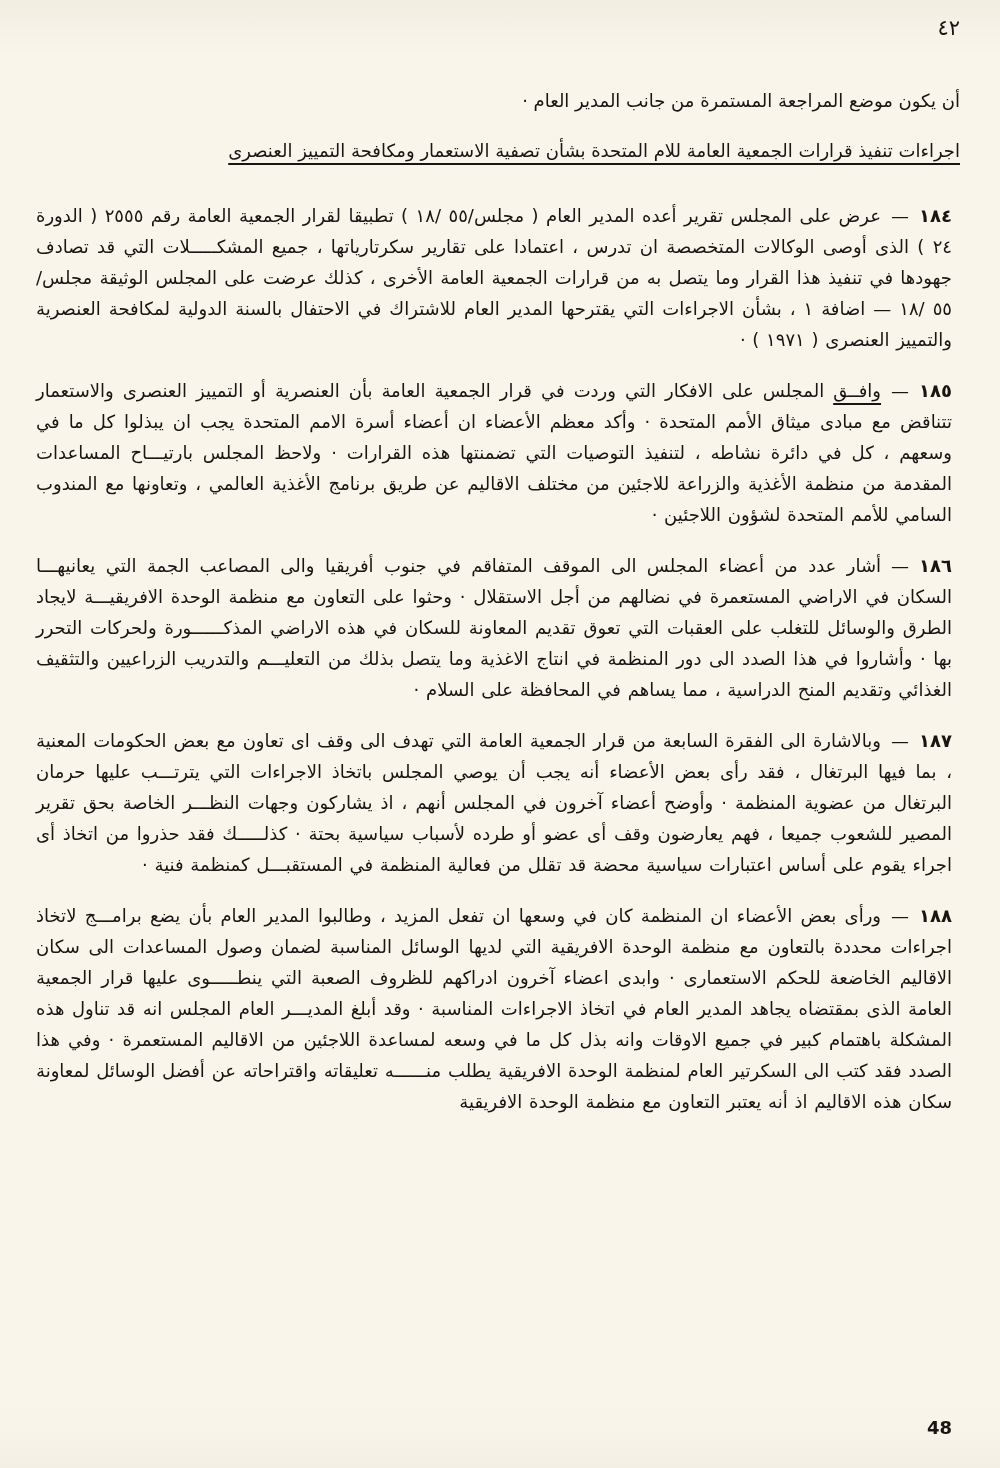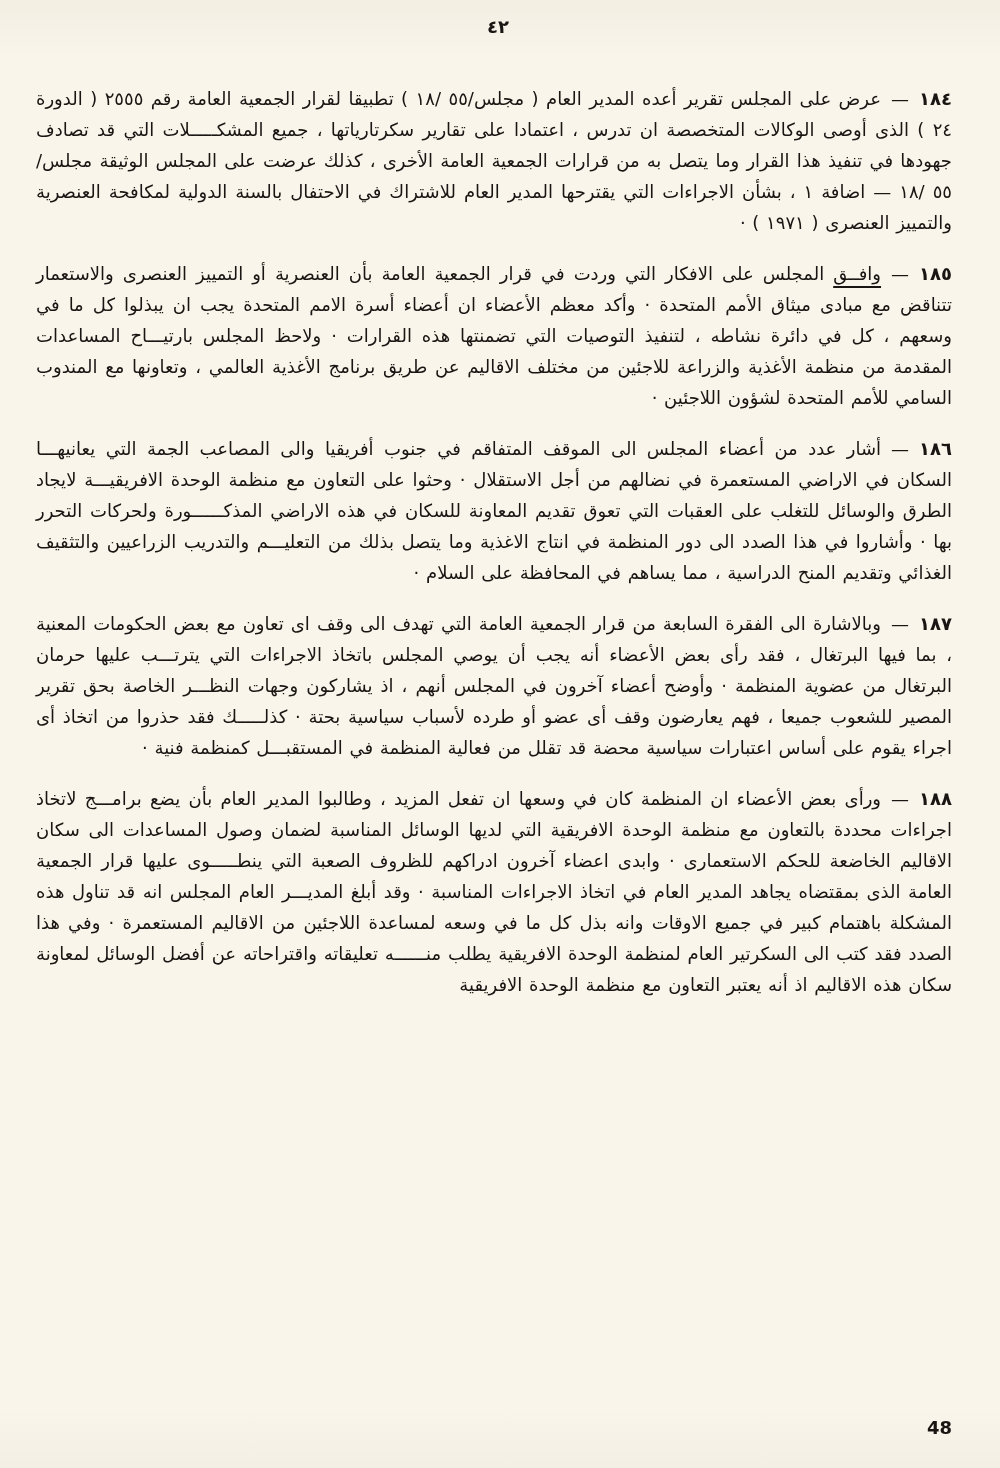--- a/index.html
+++ b/index.html
@@ -11,23 +11,22 @@
     box-sizing:border-box;
     padding:14px 40px 0 36px;
     background:#f8f4ea;
     background-image:linear-gradient(180deg, #f3eee2 0%, #f9f5eb 4%, #f9f5eb 96%, #f4efe4 100%);
     color:#181512;
     font-family:"DejaVu Sans", sans-serif;
     direction:rtl;
     overflow:hidden;
   }
   .page-num-top{
-    text-align:center;
-    font-size:18px;
-    font-weight:700;
+    font-size:21px;
+    font-weight:400;
     letter-spacing:2px;
     margin:2px 0 46px 0;
   }
   .intro{
     margin:0 0 20px 0;
     font-size:18px;
     line-height:30px;
     text-align:right;
   }
   .heading{
@@ -74,21 +73,23 @@
     font-family:"DejaVu Sans", sans-serif;
   }
 </style>
 </head>
 <body>
 
 <div class="page">
 
   <div class="page-num-top">٤٢</div>
 
+  <p class="intro">أن يكون موضع المراجعة المستمرة من جانب المدير العام ·</p>
 
+  <p class="heading"><span class="underline">اجراءات تنفيذ قرارات الجمعية العامة للام المتحدة بشأن تصفية الاستعمار ومكافحة التمييز العنصرى</span></p>
 
   <p class="para"><span class="pnum">١٨٤</span><span class="pdash">—</span><span>عرض على المجلس تقرير أعده المدير العام ( مجلس/٥٥ /١٨ )  تطبيقا لقرار الجمعية العامة رقم ٢٥٥٥ ( الدورة ٢٤ ) الذى أوصى الوكالات المتخصصة ان تدرس ، اعتمادا على تقارير سكرتارياتها ، جميع المشكـــــلات التي قد تصادف جهودها في تنفيذ هذا القرار وما يتصل به من قرارات الجمعية العامة الأخرى ، كذلك عرضت على المجلس الوثيقة مجلس/٥٥ /١٨ — اضافة ١ ، بشأن الاجراءات التي يقترحها المدير العام للاشتراك في الاحتفال بالسنة الدولية لمكافحة العنصرية والتمييز العنصرى ( ١٩٧١ ) ·</span></p>
 
   <p class="para"><span class="pnum">١٨٥</span><span class="pdash">—</span><span class="underline">وافــق</span><span> المجلس على الافكار التي وردت في قرار الجمعية العامة بأن العنصرية أو التمييز العنصرى والاستعمار تتناقض مع مبادى ميثاق الأمم المتحدة ·  وأكد معظم الأعضاء ان أعضاء أسرة الامم المتحدة يجب ان يبذلوا كل ما في وسعهم ، كل في دائرة نشاطه ، لتنفيذ التوصيات التي تضمنتها هذه القرارات ·  ولاحظ المجلس بارتيـــاح المساعدات المقدمة من منظمة الأغذية والزراعة للاجئين من مختلف الاقاليم عن طريق برنامج الأغذية العالمي ، وتعاونها مع المندوب السامي للأمم المتحدة لشؤون اللاجئين ·</span></p>
 
   <p class="para"><span class="pnum">١٨٦</span><span class="pdash">—</span><span>أشار عدد من أعضاء المجلس الى الموقف المتفاقم في جنوب أفريقيا والى المصاعب الجمة التي يعانيهـــا السكان في الاراضي المستعمرة في نضالهم من أجل الاستقلال ·  وحثوا على التعاون مع منظمة الوحدة الافريقيـــة لايجاد الطرق والوسائل للتغلب على العقبات التي تعوق تقديم المعاونة للسكان في هذه الاراضي المذكــــــورة ولحركات التحرر بها ·  وأشاروا في هذا الصدد الى دور المنظمة في انتاج الاغذية وما يتصل بذلك من التعليـــم والتدريب الزراعيين والتثقيف الغذائي وتقديم المنح الدراسية ، مما يساهم في المحافظة على السلام ·</span></p>
 
   <p class="para"><span class="pnum">١٨٧</span><span class="pdash">—</span><span>وبالاشارة الى الفقرة السابعة من قرار الجمعية العامة التي تهدف الى وقف اى تعاون مع بعض الحكومات المعنية ، بما فيها البرتغال ، فقد رأى بعض الأعضاء أنه يجب أن يوصي المجلس باتخاذ الاجراءات التي يترتـــب عليها حرمان البرتغال من عضوية المنظمة ·  وأوضح أعضاء آخرون في المجلس أنهم ، اذ يشاركون وجهات النظـــر الخاصة بحق تقرير المصير للشعوب جميعا ، فهم يعارضون وقف أى عضو أو طرده لأسباب سياسية بحتة ·  كذلـــــك فقد حذروا من اتخاذ أى اجراء يقوم على أساس اعتبارات سياسية محضة قد تقلل من فعالية المنظمة في المستقبـــل كمنظمة فنية ·</span></p>
 
   <p class="para"><span class="pnum">١٨٨</span><span class="pdash">—</span><span>ورأى بعض الأعضاء ان المنظمة كان في وسعها ان تفعل المزيد ، وطالبوا المدير العام بأن يضع برامـــج لاتخاذ اجراءات محددة بالتعاون مع منظمة الوحدة الافريقية التي لديها الوسائل المناسبة لضمان وصول المساعدات الى سكان الاقاليم الخاضعة للحكم الاستعمارى ·   وابدى اعضاء آخرون ادراكهم للظروف الصعبة التي ينطـــــوى عليها قرار الجمعية العامة الذى بمقتضاه يجاهد المدير العام في اتخاذ الاجراءات المناسبة ·  وقد أبلغ المديـــر العام المجلس انه قد تناول هذه المشكلة باهتمام كبير في جميع الاوقات وانه بذل كل ما في وسعه لمساعدة اللاجئين من الاقاليم المستعمرة ·   وفي هذا الصدد فقد كتب الى السكرتير العام لمنظمة الوحدة الافريقية يطلب منــــــه تعليقاته واقتراحاته عن أفضل الوسائل لمعاونة سكان هذه الاقاليم اذ أنه يعتبر التعاون مع منظمة الوحدة الافريقية</span></p>

